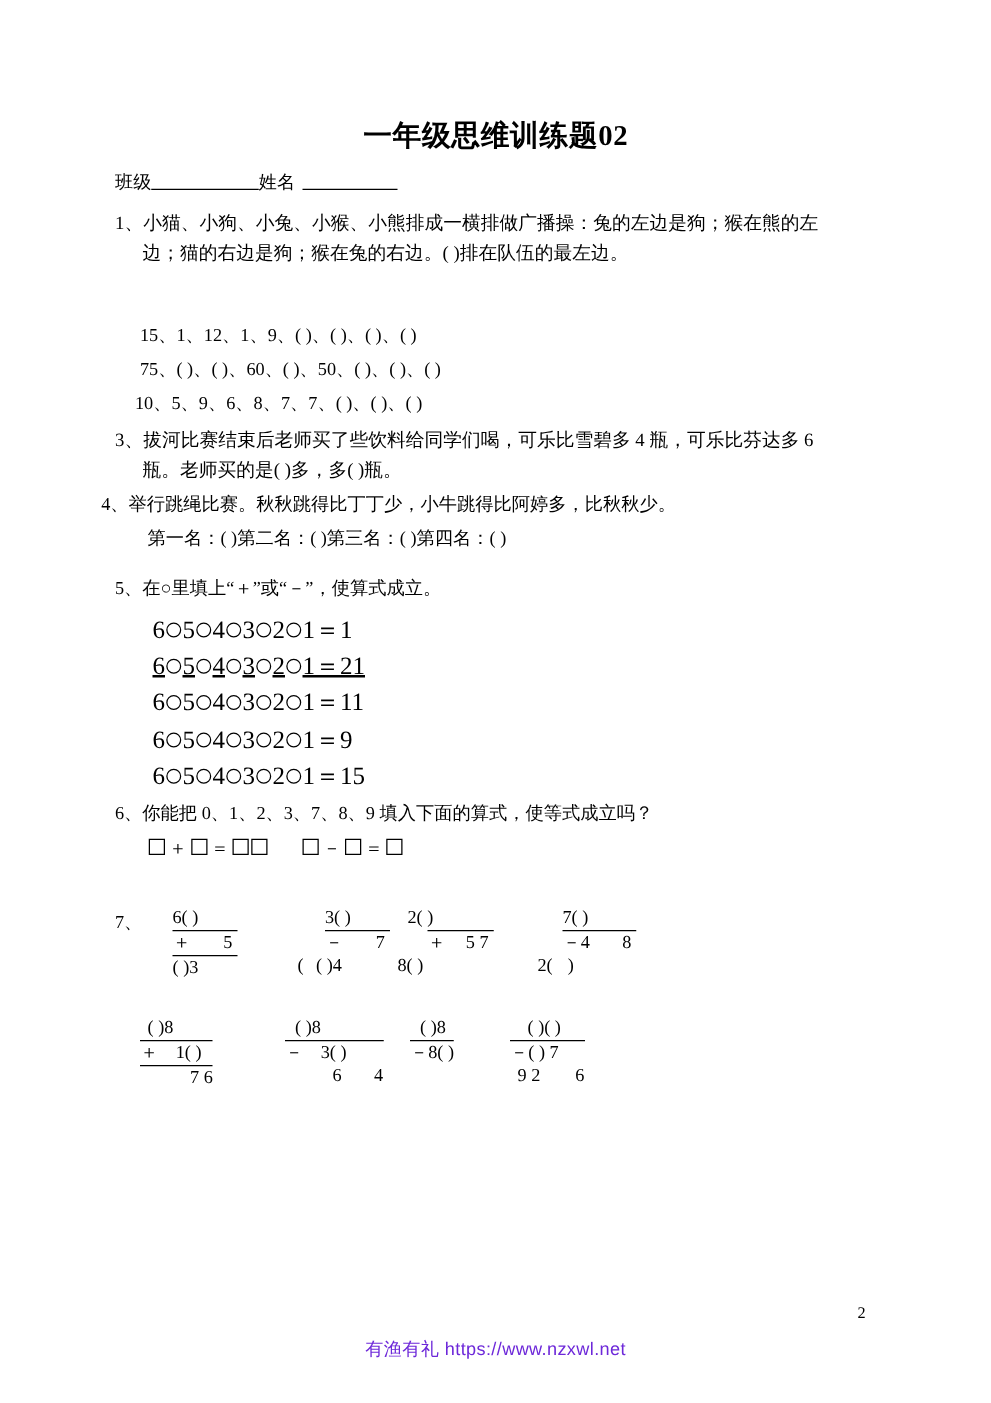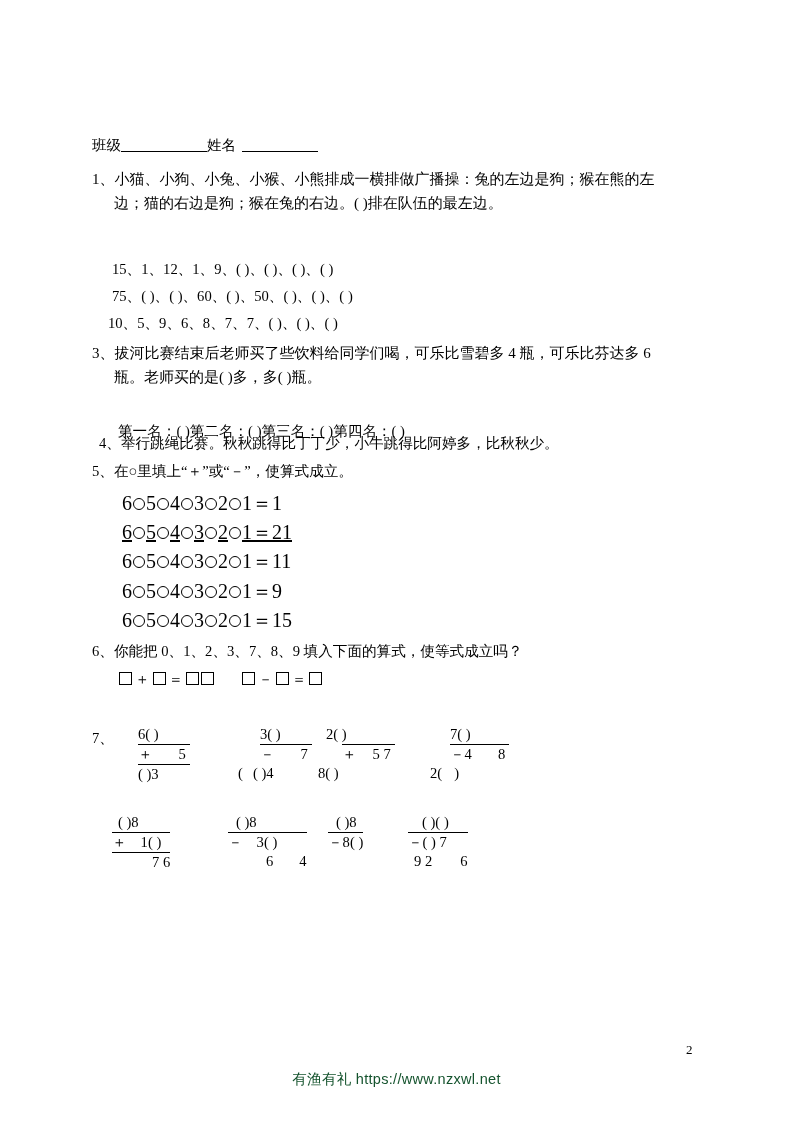--- a/index.html
+++ b/index.html
@@ -71,21 +71,21 @@
   #q2a { left: 92px;  top: 232px; }
   #q2b { left: 112px; top: 258px; }
   #q2c { left: 112px; top: 285px; }
   #q2d { left: 108px; top: 312px; }
 
   
   #q3 { left: 92px; top: 342px; width: 625px; white-space: normal; }
   #q3 .l2 { display:block; padding-left: 22px; }
 
   
-  #q4 { left: 99px; top: 393px; margin-top: 39px; }
+  #q4 { left: 81px; top: 393px; }
   #q4b { left: 118px; top: 420px; }
 
   
   #q5 { left: 92px; top: 460px; }
   .eq5 {
     position: absolute;
     left: 122px;
     font-size: 20px;
     white-space: nowrap;
   }
@@ -150,30 +150,31 @@
     font-size: 13px;
   }
   
   .footer {
     position: absolute;
     left: 0;
     top: 1070px;
     width: 793px;
     text-align: center;
     font-size: 14.5px;
-    color: #14532d;
+    color: #6d28d9;
     font-family: "Liberation Sans", "DejaVu Sans", sans-serif;
     letter-spacing: 0.3px;
   }
 </style>
 </head>
 <body>
 
 <div class="page">
 
+  <div class="doc-title">一年级思维训练题02</div>
 
   <div class="hdr-line">
     <span>班级</span><span class="blank-ul bl-class"></span><span>姓名</span><span class="blank-ul bl-name"></span>
   </div>
 
   <div class="qwrap" id="q1">
     <span>1、小猫、小狗、小兔、小猴、小熊排成一横排做广播操：兔的左边是狗；猴在熊的左</span>
     <span class="l2">边；猫的右边是狗；猴在兔的右边。(             )排在队伍的最左边。</span>
   </div>
 

